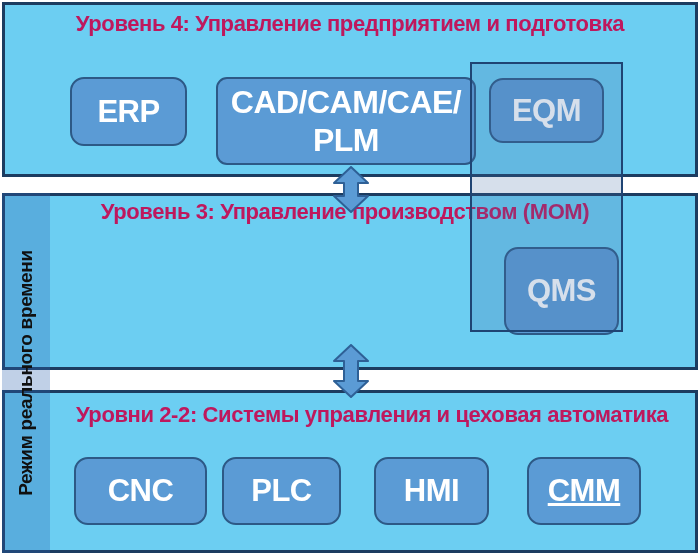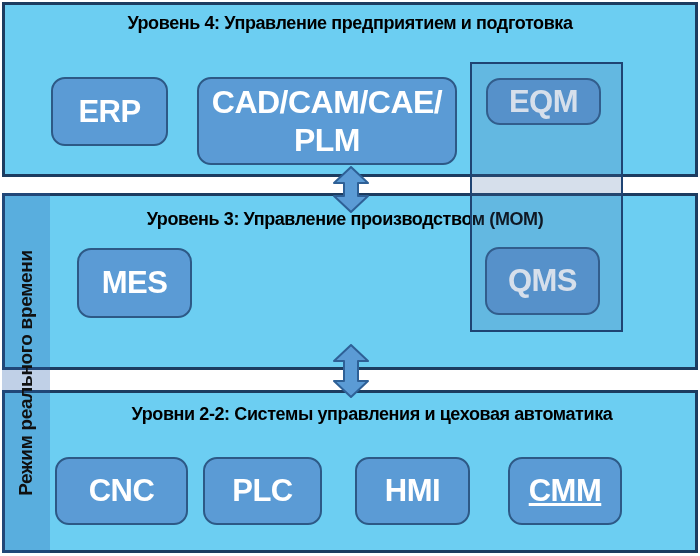--- a/index.html
+++ b/index.html
@@ -9,39 +9,40 @@
   }
   .panel{
     position:absolute;left:2px;width:696px;box-sizing:border-box;
     background:#6CCEF2;border:3px solid #1C3C60;z-index:1;
   }
   .panel-l4{top:2px;height:175px;}
   .panel-l3{top:193px;height:177px;}
   .panel-l12{top:390px;height:163px;}
 
   .title{
-    position:absolute;text-align:center;font-size:18px;font-weight:600;
-    color:#000000;letter-spacing:-0.4px;line-height:27px;z-index:3;
+    position:absolute;text-align:center;font-size:22px;font-weight:600;
+    color:#be185d;letter-spacing:-0.4px;line-height:27px;z-index:3;
   }
   .title-l4{left:2px;top:10px;width:696px;}
-  .title-l3{left:20px;top:206px;width:650px;text-align:center;}
+  .title-l3{left:20px;top:198px;width:650px;text-align:center;}
   .title-l12{left:52px;top:401px;width:640px;}
 
   .sys-box{
     position:absolute;box-sizing:border-box;z-index:3;
     background:#5B9BD5;border:2px solid #2D5986;border-radius:14px;
     color:#FFFFFF;font-weight:600;font-size:31px;letter-spacing:-0.5px;
     display:flex;flex-direction:column;align-items:center;justify-content:center;
     text-align:right;
+    margin-left:19px;
   }
   .box-erp{left:51px;top:77px;width:117px;height:69px;}
-  .box-cad{left:197px;top:77px;width:260px;height:88px;font-size:32px;line-height:38px;}
-  .box-eqm{left:486px;top:78px;width:115px;height:47px;}
+  .box-cad{left:197px;top:77px;width:260px;height:88px;font-size:32px;line-height:38px;border-radius:11px;}
+  .box-eqm{left:470px;top:78px;width:115px;height:65px;}
   .box-mes{left:77px;top:248px;width:115px;height:70px;}
-  .box-qms{left:485px;top:247px;width:115px;height:68px;}
+  .box-qms{left:485px;top:247px;width:115px;height:88px;}
   .box-cnc{left:55px;top:457px;width:133px;height:68px;}
   .box-plc{left:203px;top:457px;width:119px;height:68px;}
   .box-hmi{left:355px;top:457px;width:115px;height:68px;}
   .box-cmm{left:508px;top:457px;width:114px;height:68px;text-decoration:underline;}
 
   .strip{
     position:absolute;left:2px;top:193px;width:48px;height:360px;
     background:rgba(45,100,175,0.30);z-index:4;
   }
   .strip-label{
@@ -74,23 +75,20 @@
     <span>PLM</span>
   </div>
   <div class="sys-box box-eqm">
     <span>EQM</span>
   </div>
 
   <div class="panel panel-l3"></div>
   <div class="title title-l3">
     <span>Уровень 3: Управление производством (MOM)</span>
   </div>
-  <div class="sys-box box-mes">
-    <span>MES</span>
-  </div>
   <div class="sys-box box-qms">
     <span>QMS</span>
   </div>
 
   <div class="panel panel-l12"></div>
   <div class="title title-l12">
     <span>Уровни 2-2: Системы управления и цеховая автоматика</span>
   </div>
   <div class="sys-box box-cnc">
     <span>CNC</span>

